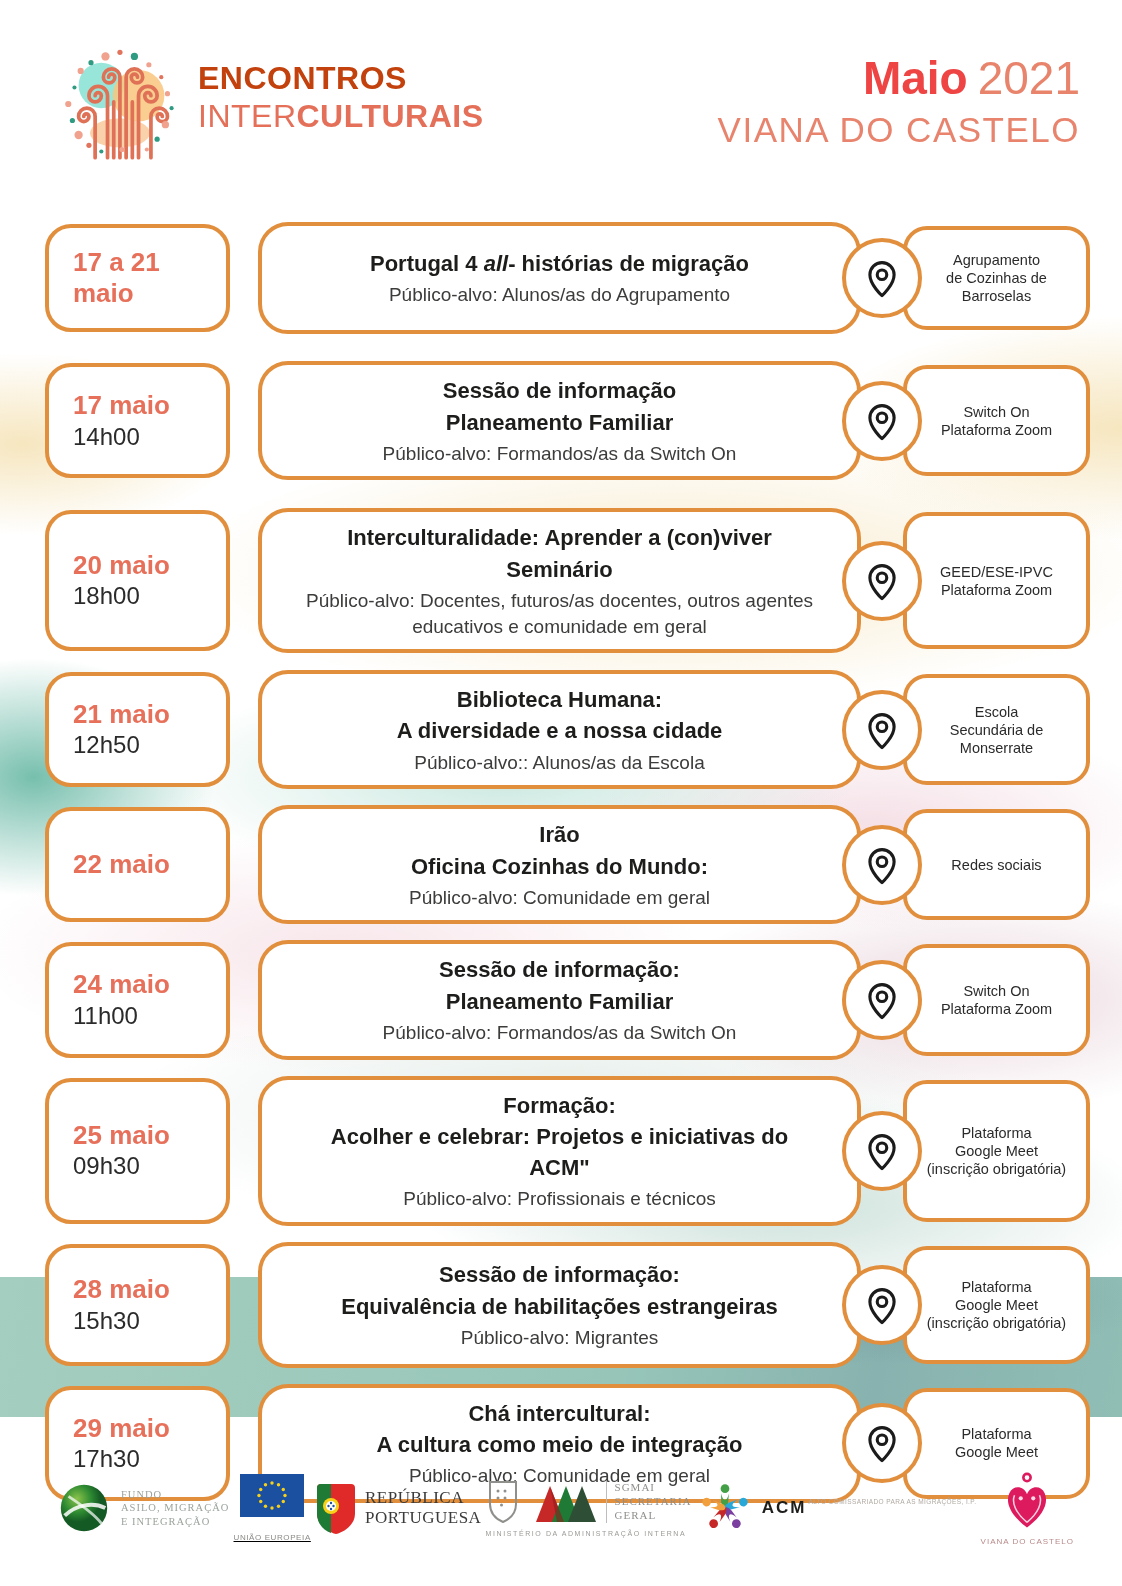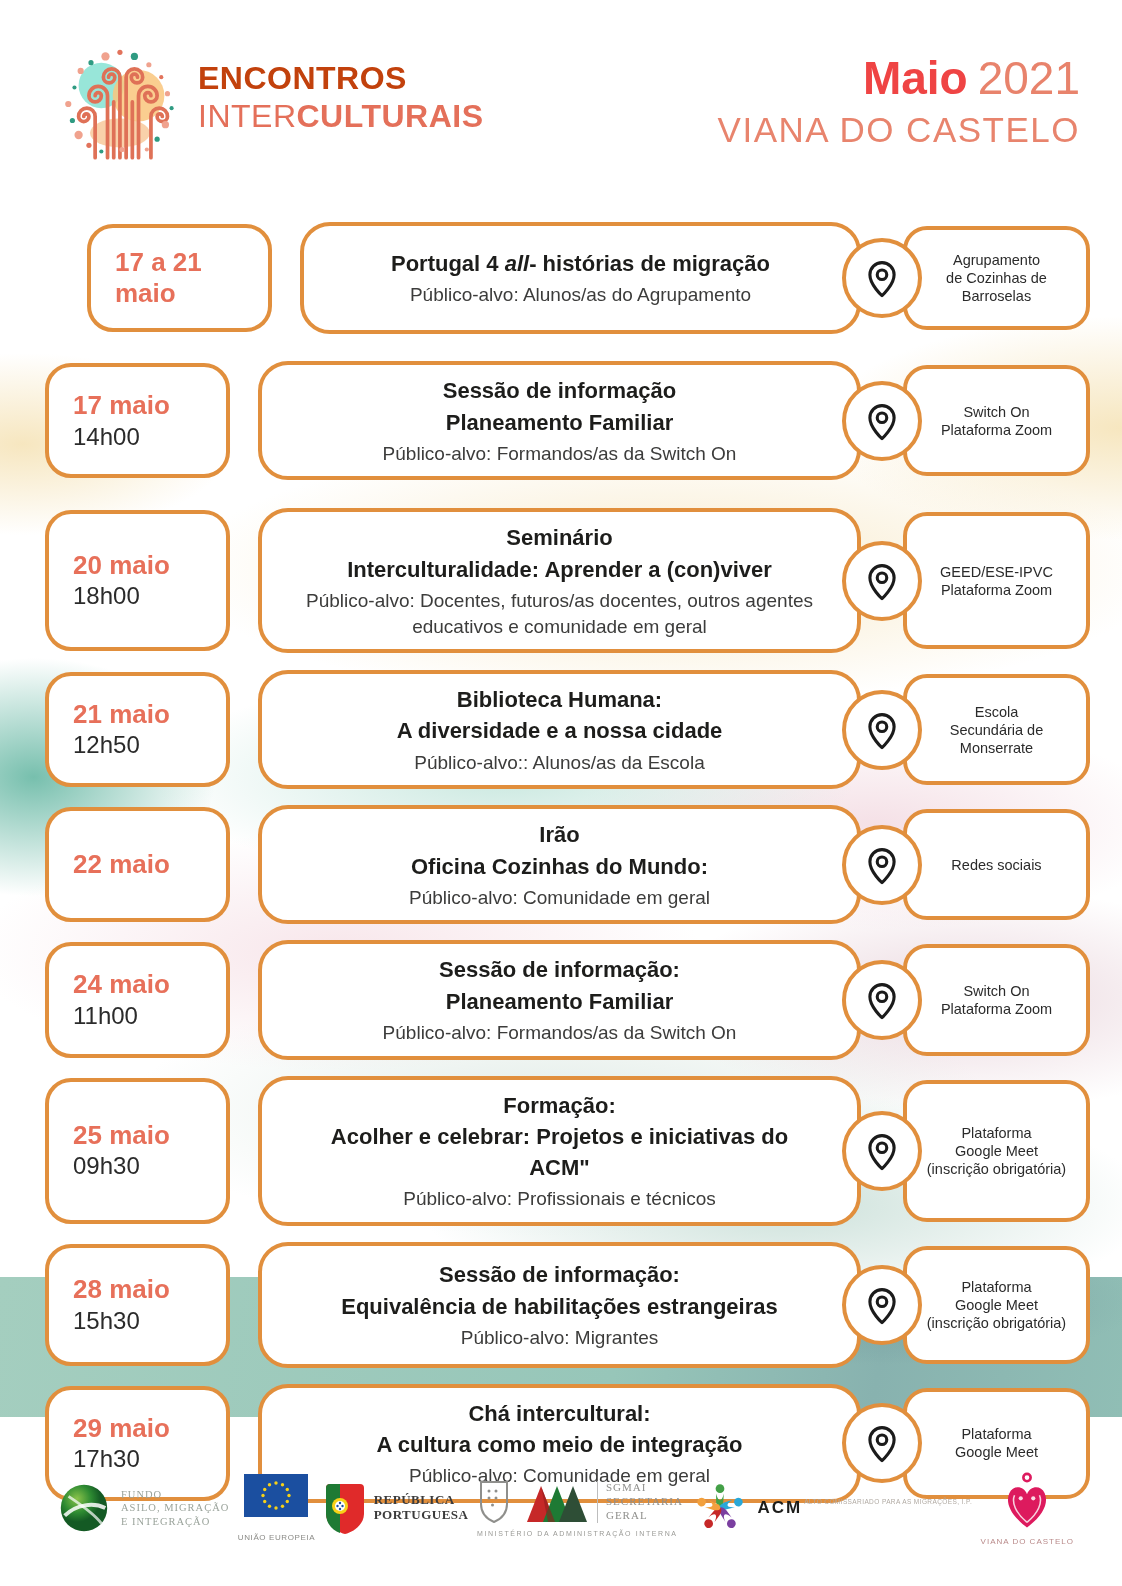--- a/index.html
+++ b/index.html
@@ -41,21 +41,21 @@
   .month-line{ font-size:46px; }
   .month-line .m{ font-weight:800; color:#ef4444; }
   .month-line .y{ font-weight:300; color:#E8836C; margin-left:10px; }
   .city-line{ font-size:35px; font-weight:300; color:#E8846D; letter-spacing:1.5px; }
   
   .events{ position:absolute; top:222px; left:45px; width:1045px; }
   .row{ position:relative; display:flex; align-items:stretch; margin-bottom:16px; }
   .row:nth-child(1){ margin-bottom:27px; }
   .row:nth-child(2){ margin-bottom:28px; }
   .row:nth-child(3){ margin-bottom:17px; }
-  .row:nth-child(1){ min-height:92px;margin-left:42px; }  .row:nth-child(2){ min-height:106px; }
+  .row:nth-child(1){ min-height:92px; }  .row:nth-child(2){ min-height:106px; }
   .row:nth-child(3){ min-height:126px; } .row:nth-child(4){ min-height:112px; }
   .row:nth-child(5){ min-height:112px; } .row:nth-child(6){ min-height:112px; }
   .row:nth-child(7){ min-height:126px; } .row:nth-child(8){ min-height:126px; }
   .row:nth-child(9){ min-height:112px; }
   .box{ background:#fff; border:4px solid #E18F3D; }
   .date-box{
     width:185px; flex:0 0 185px; border-radius:26px; padding:6px 8px 6px 24px;
     display:flex; flex-direction:column; justify-content:center; margin:2px 0;
   }
   .date-box .date{ font-size:26px; font-weight:800; color:#E7705A; line-height:1.2; }
@@ -80,22 +80,22 @@
   }
   .pin-circle svg{ width:44px; height:44px; }
   
   .footer{
     position:absolute; left:55px; right:48px; bottom:18px; height:120px;
     display:flex; justify-content:space-between; align-items:center;
   }
   .flogo{ display:flex; align-items:center; gap:8px; }
   .flogo .cap{ font-size:8px; color:#8a8a86; letter-spacing:.6px; }
   .amif-text{ font-size:10.5px; color:#9aa39b; letter-spacing:1px; line-height:1.3; font-family:"Liberation Serif",serif; }
-  .eu-block{ flex-direction:column; gap:16px; }
-  .rp-text{ font-family:"Liberation Serif", serif; font-weight:700; font-size:13px; color:#3B3B3B; line-height:1.15; letter-spacing:.5px; }
+  .eu-block{ flex-direction:column; gap:16px;text-decoration:underline; }
+  .rp-text{ font-family:"Liberation Serif", serif; font-weight:400; font-size:17px; color:#3B3B3B; line-height:1.15; letter-spacing:.5px; }
   .sg-block{ flex-direction:column; align-items:flex-start; gap:2px; }
   .sg-row{ display:flex; align-items:center; gap:8px; }
   .sg-divider{ width:1px; height:42px; background:#bdbdbd; }
   .sg-text{ font-size:11px; color:#8f8f8c; letter-spacing:1px; line-height:1.25; font-family:"Liberation Serif",serif; }
   .sg-cap{ font-size:7px; color:#9a9a96; letter-spacing:1.6px; margin-top:3px; }
   .acm-col{ display:flex; flex-direction:row; gap:2px; }
   .acm-name{ font-size:17px; font-weight:800; color:#1d1d1b; letter-spacing:2px; }
   .acm-cap{ font-size:6.5px; color:#b0a9a2; letter-spacing:.4px; }
   .viana-block{ flex-direction:column; gap:4px; }
   .viana-cap{ font-size:8px; color:#b98a8a; letter-spacing:1px; }
@@ -211,22 +211,22 @@
         </div>
     </div>
 
     <div class="row">
       <div class="box date-box">
         <div class="date">20 maio</div>
         <div class="time">18h00</div>
       </div>
       <div class="box event-box">
         <div class="titles">
+            <div class="tline">Interculturalidade: Aprender a (con)viver</div>
             <div class="tline">Seminário</div>
-            <div class="tline">Interculturalidade: Aprender a (con)viver</div>
           </div>
         <div class="audience">Público-alvo: Docentes, futuros/as docentes, outros agentes educativos e comunidade em geral</div>
       </div>
       <div class="pin-circle">
         <svg viewBox="0 0 24 24">
           <path d="M12 21.6 C 12 21.6 5.4 15.7 5.4 10.2 a6.6 6.6 0 1 1 13.2 0 C 18.6 15.7 12 21.6 12 21.6 Z" fill="#ffffff" stroke="#1B1B1B" stroke-width="1.7" stroke-linejoin="round"></path>
           <circle cx="12" cy="10.2" r="2.6" fill="none" stroke="#1B1B1B" stroke-width="1.7"></circle>
         </svg>
       </div>
       <div class="box loc-box">

